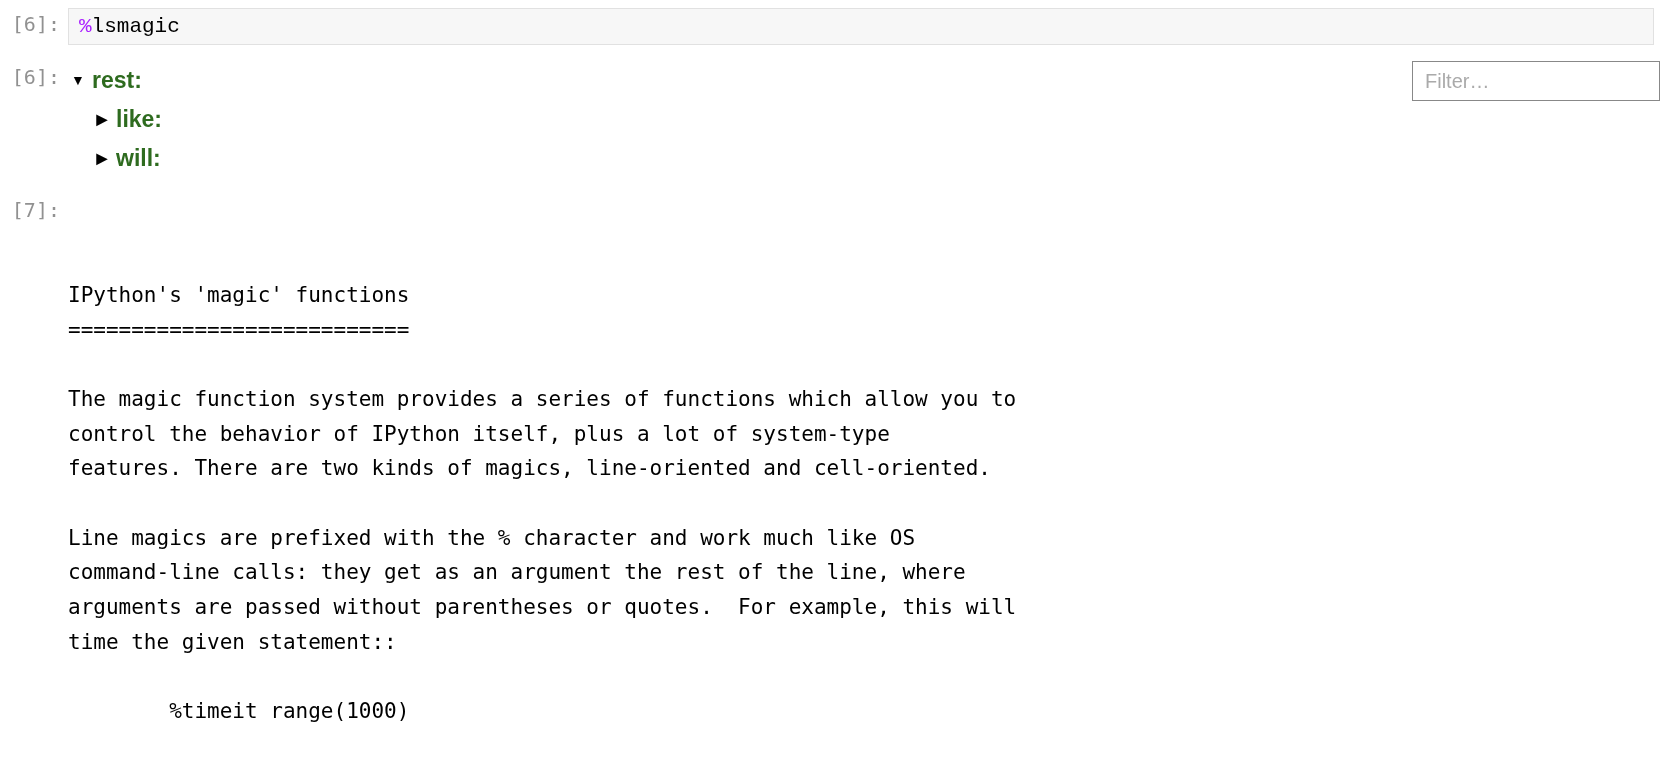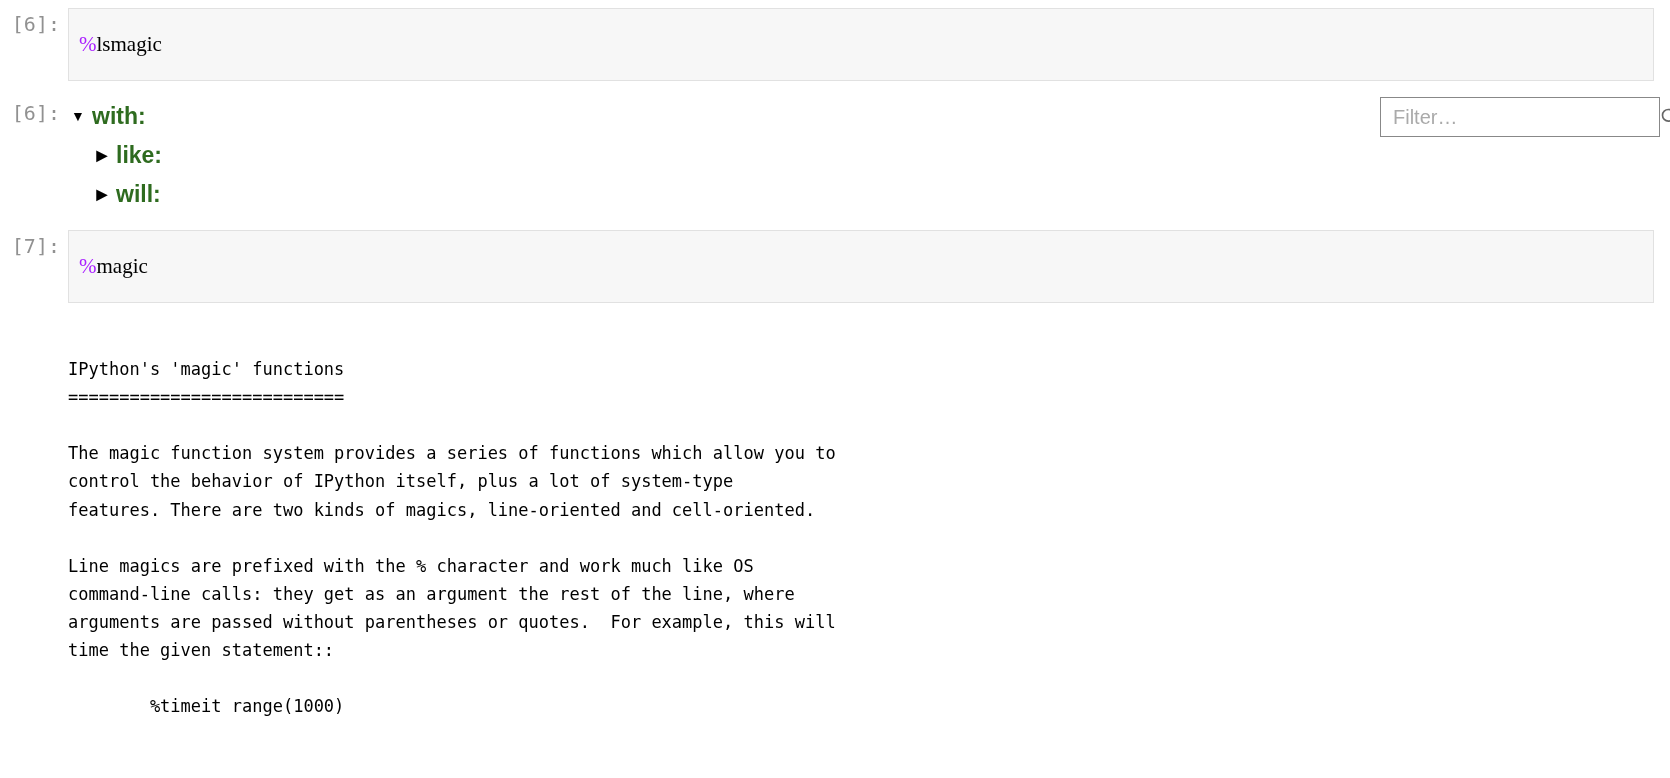--- a/index.html
+++ b/index.html
@@ -26,34 +26,34 @@
       line-height: 32px;
     }
     .cell-body {
       flex: 1;
       min-width: 0;
       padding-right: 16px;
     }
     .input-area {
       background: #f7f7f7;
       border: 1px solid #e1e1e1;
-      padding: 23px 10px;
-      font-family: Liberation Serif, serif;
+      padding: 6px 10px;
+      font-family: Liberation Mono, monospace;
     }
     .magic-percent { color: #aa22ff; }
     .magic-name { color: #000; }
     .output-area {
       position: relative;
       padding: 0;
     }
     .filter-box {
       position: absolute;
       right: 10px;
       top: 0;
-      width: 280px;
+      width: 248px;
       height: 40px;
       border: 1px solid #888;
       background: #fff;
       display: flex;
       align-items: center;
       padding: 0 10px;
     }
     .filter-input {
       flex: 1;
       border: none;
@@ -86,21 +86,21 @@
       width: 20px;
       text-align: center;
       font-size: 14px;
       color: #000;
       user-select: none;
       margin-right: 4px;
     }
     .tree-key { color: #2e6b1f; }
     .text-output {
       font-family: "SF Mono", "Monaco", "Menlo", "DejaVu Sans Mono", "Consolas", monospace;
-      font-size: 17px;
+      font-size: 21px;
       white-space: pre;
       line-height: 1.65;
       color: #000;
       padding-top: 36px;
     }
   </style>
 </head>
 <body>
 
 <div class="cell">
@@ -118,41 +118,36 @@
     <div class="filter-box">
       <input class="filter-input" type="text" placeholder="Filter…" style="">
       <svg class="search-icon" viewBox="0 0 24 24" fill="none" stroke="currentColor" stroke-width="2">
         <circle cx="10" cy="10" r="7"></circle>
         <line x1="21" y1="21" x2="15" y2="15"></line>
       </svg>
     </div>
     <div class="tree">
       <div class="tree-row">
         <span class="tree-toggle">▼</span>
-        <span class="tree-key">with:</span>
+        <span class="tree-key">rest:</span>
       </div>
       <div class="tree-row level-1">
         <span class="tree-toggle">▶</span>
         <span class="tree-key">like:</span>
       </div>
       <div class="tree-row level-1">
         <span class="tree-toggle">▶</span>
         <span class="tree-key">will:</span>
       </div>
     </div>
   </div>
 </div>
 
 <div class="cell">
   <div class="prompt">[7]:</div>
-  <div class="cell-body">
-    <div class="input-area">
-      <span class="magic-percent">%</span><span class="magic-name">magic</span>
-    </div>
-  </div>
 </div>
 
 <div class="cell">
   <div class="prompt"></div>
   <div class="cell-body">
     <div class="text-output">IPython's 'magic' functions
 ===========================
 
 The magic function system provides a series of functions which allow you to
 control the behavior of IPython itself, plus a lot of system-type

